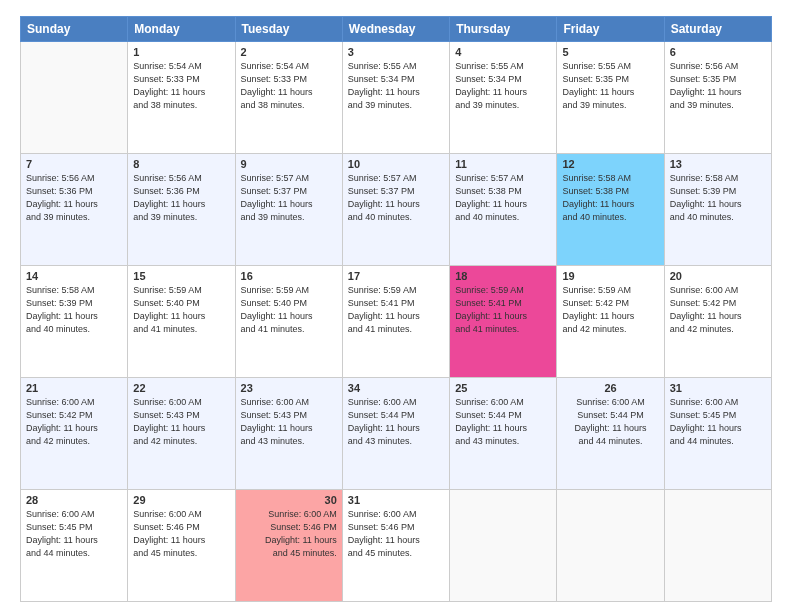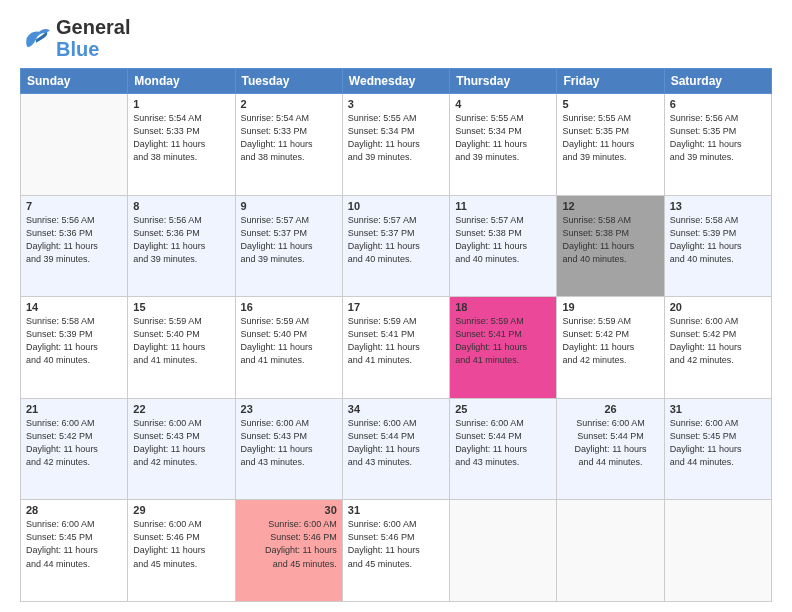--- a/index.html
+++ b/index.html
@@ -87,38 +87,20 @@
       color: #333;
     }
     .empty-cell {
       background: #f9f9f9 !important;
     }
   </style>
 </head>
 <body>
 
 <div class="page">
-  <div class="header">
-    <div class="logo-wrapper">
-      <svg class="logo-bird" viewBox="0 0 40 36" xmlns="http://www.w3.org/2000/svg">
-        <path d="M8,18 Q14,8 24,10 Q30,4 38,8 Q34,12 28,12 Q22,14 20,20 Q16,28 10,30 Q6,28 8,18Z" fill="#4a90d9"></path>
-        <path d="M20,20 Q26,16 34,10 Q36,14 30,18 Q24,22 20,24Z" fill="#2a6db5"></path>
-      </svg>
-      <div>
-        <div style="font-size:20px;font-weight:bold;color:#333;line-height:1.1;">
-          <span style="color:#333;">General</span>
-        </div>
-        <div style="font-size:20px;font-weight:bold;color:#4a90d9;line-height:1.1;">Blue</div>
-      </div>
-    </div>
-    <div class="title-block">
-      <div class="title-month"></div>
-      <div class="title-location"></div>
-    </div>
-  </div>
 
   <table class="calendar">
     <thead>
       <tr>
 
       <th>Sunday</th>
           <th>Monday</th>
           <th>Tuesday</th>
           <th>Wednesday</th>
           <th>Thursday</th>
@@ -201,21 +183,21 @@
 Daylight: 11 hours
 and 40 minutes.</div>
           </td>
           <td style="background: rgb(240, 244, 255);">
             <span class="day-number">11</span>
             <div class="day-info" style="white-space: pre-line;">Sunrise: 5:57 AM
 Sunset: 5:38 PM
 Daylight: 11 hours
 and 40 minutes.</div>
           </td>
-          <td style="background: #a3a3a3;">
+          <td style="background: #7dd3fc;">
             <span class="day-number">12</span>
             <div class="day-info" style="white-space: pre-line;">Sunrise: 5:58 AM
 Sunset: 5:38 PM
 Daylight: 11 hours
 and 40 minutes.</div>
           </td>
           <td style="background: rgb(240, 244, 255);">
             <span class="day-number">13</span>
             <div class="day-info" style="white-space: pre-line;">Sunrise: 5:58 AM
 Sunset: 5:39 PM

